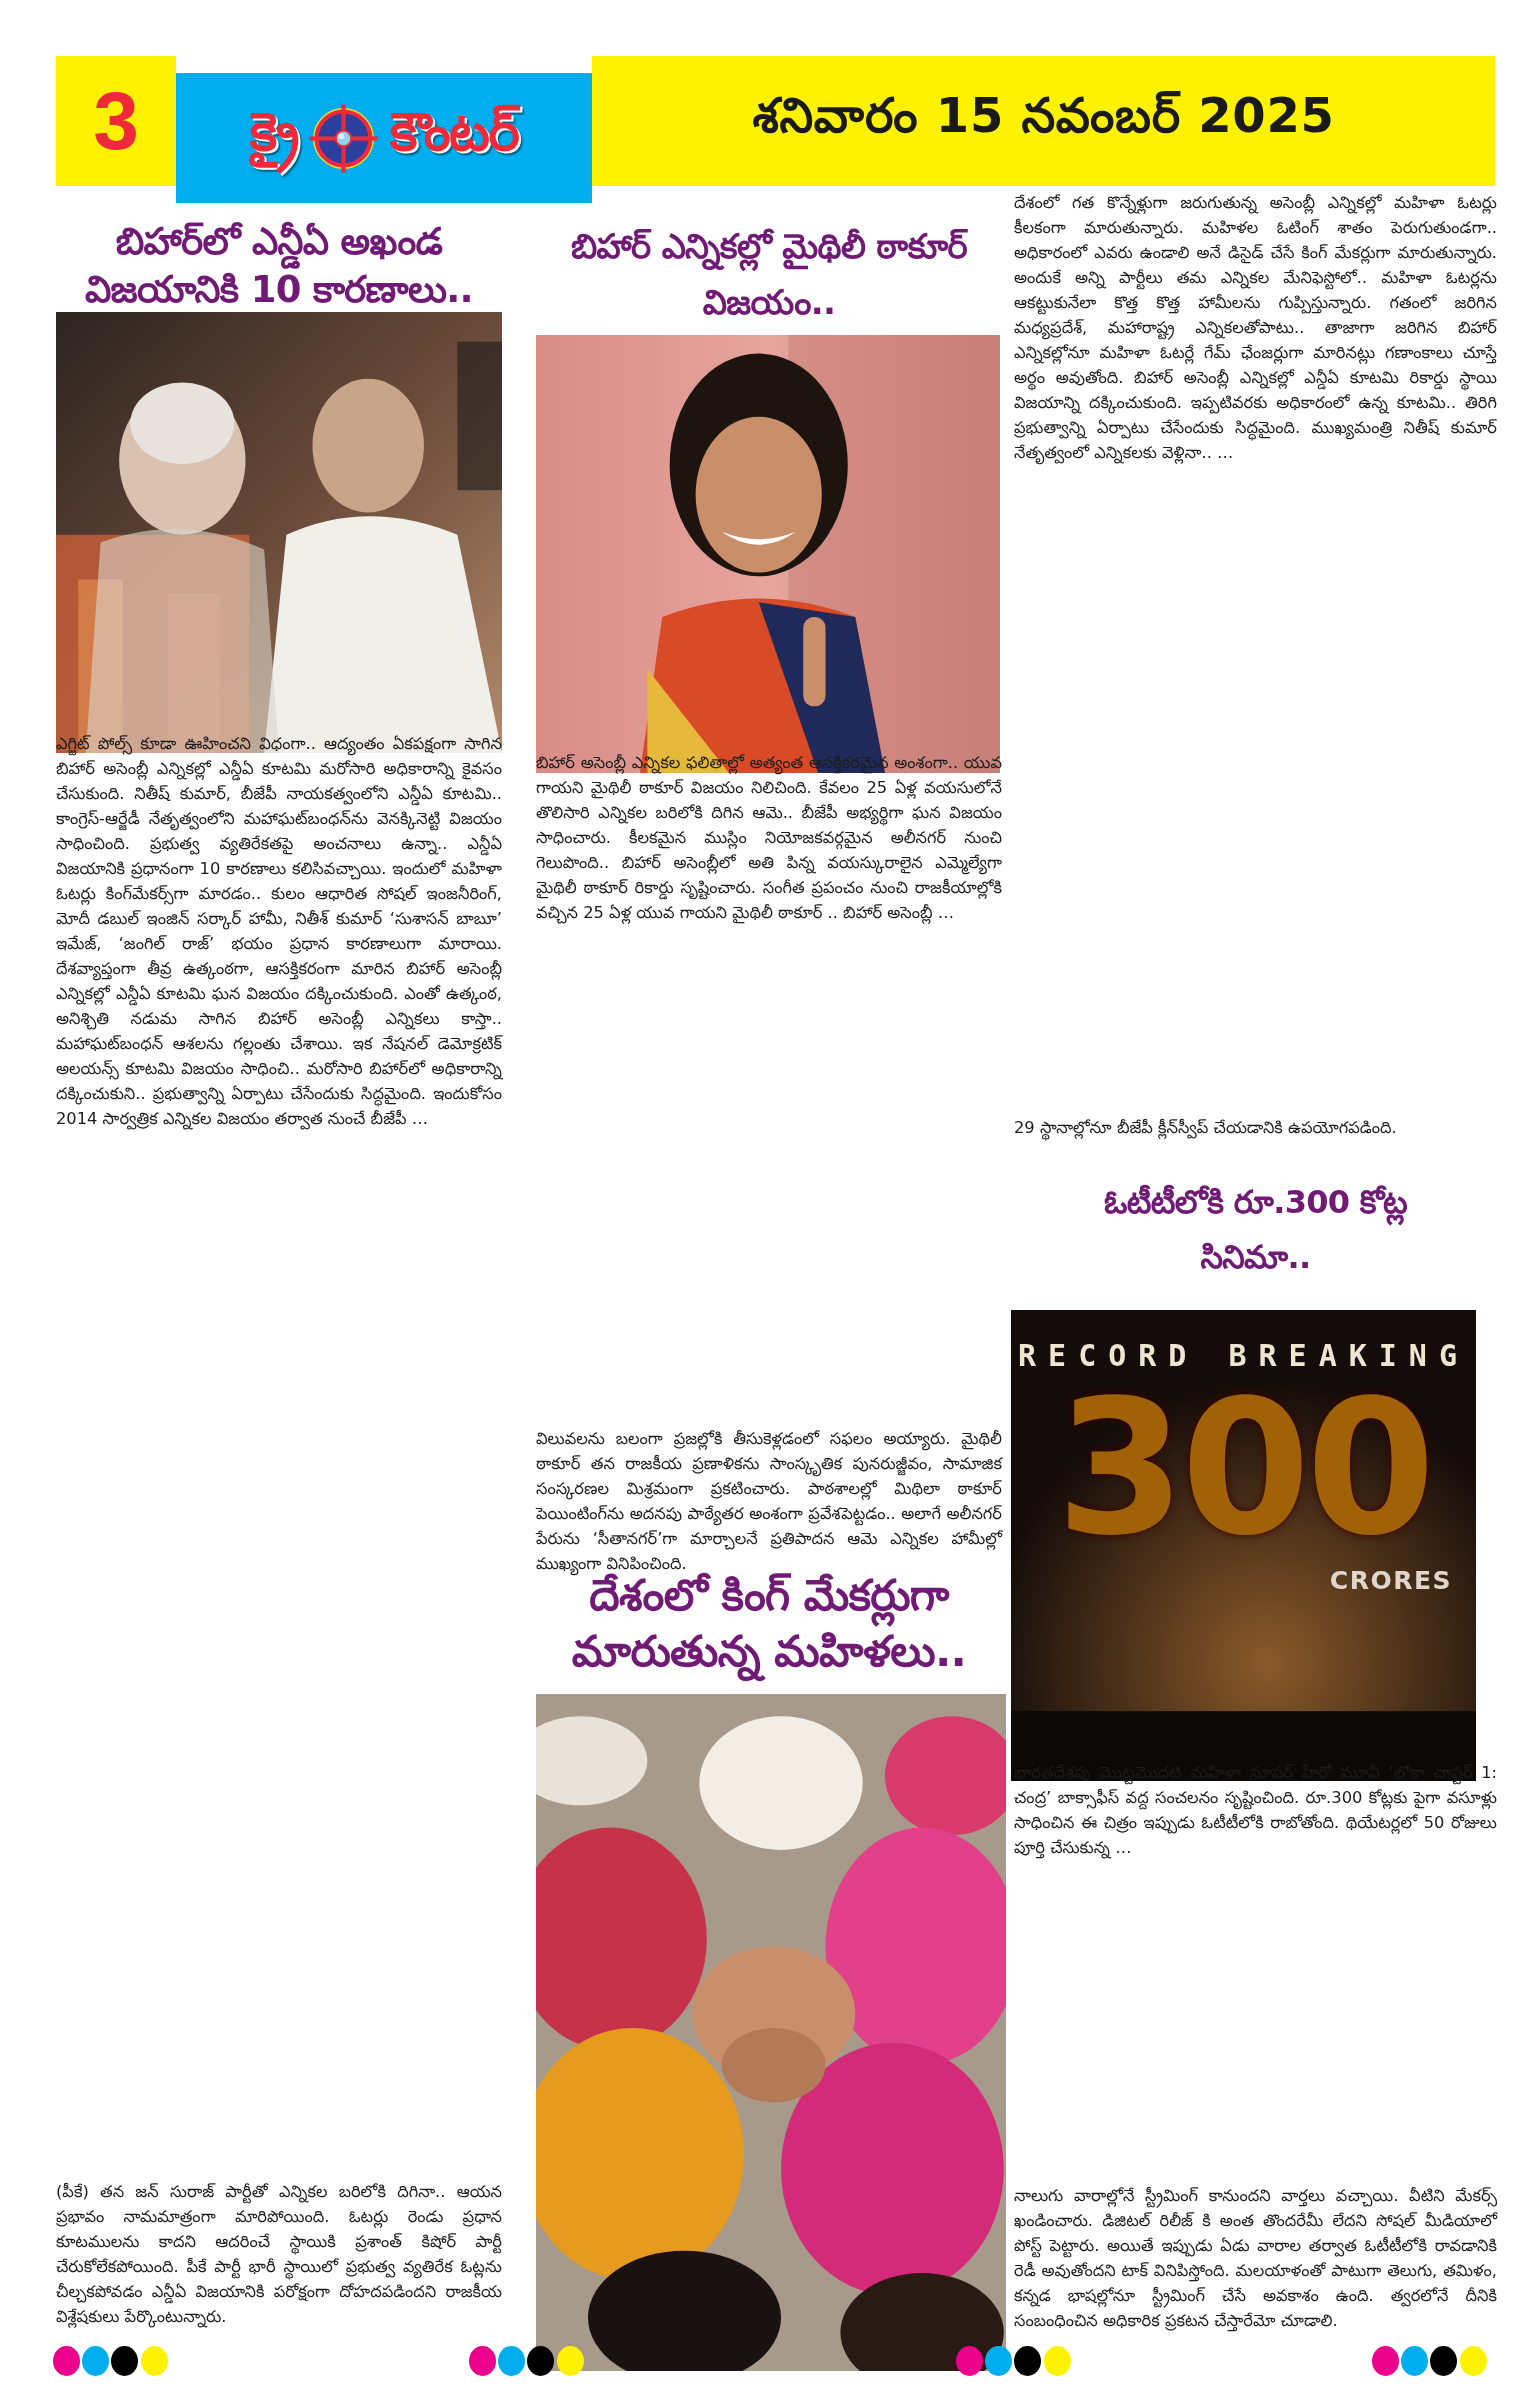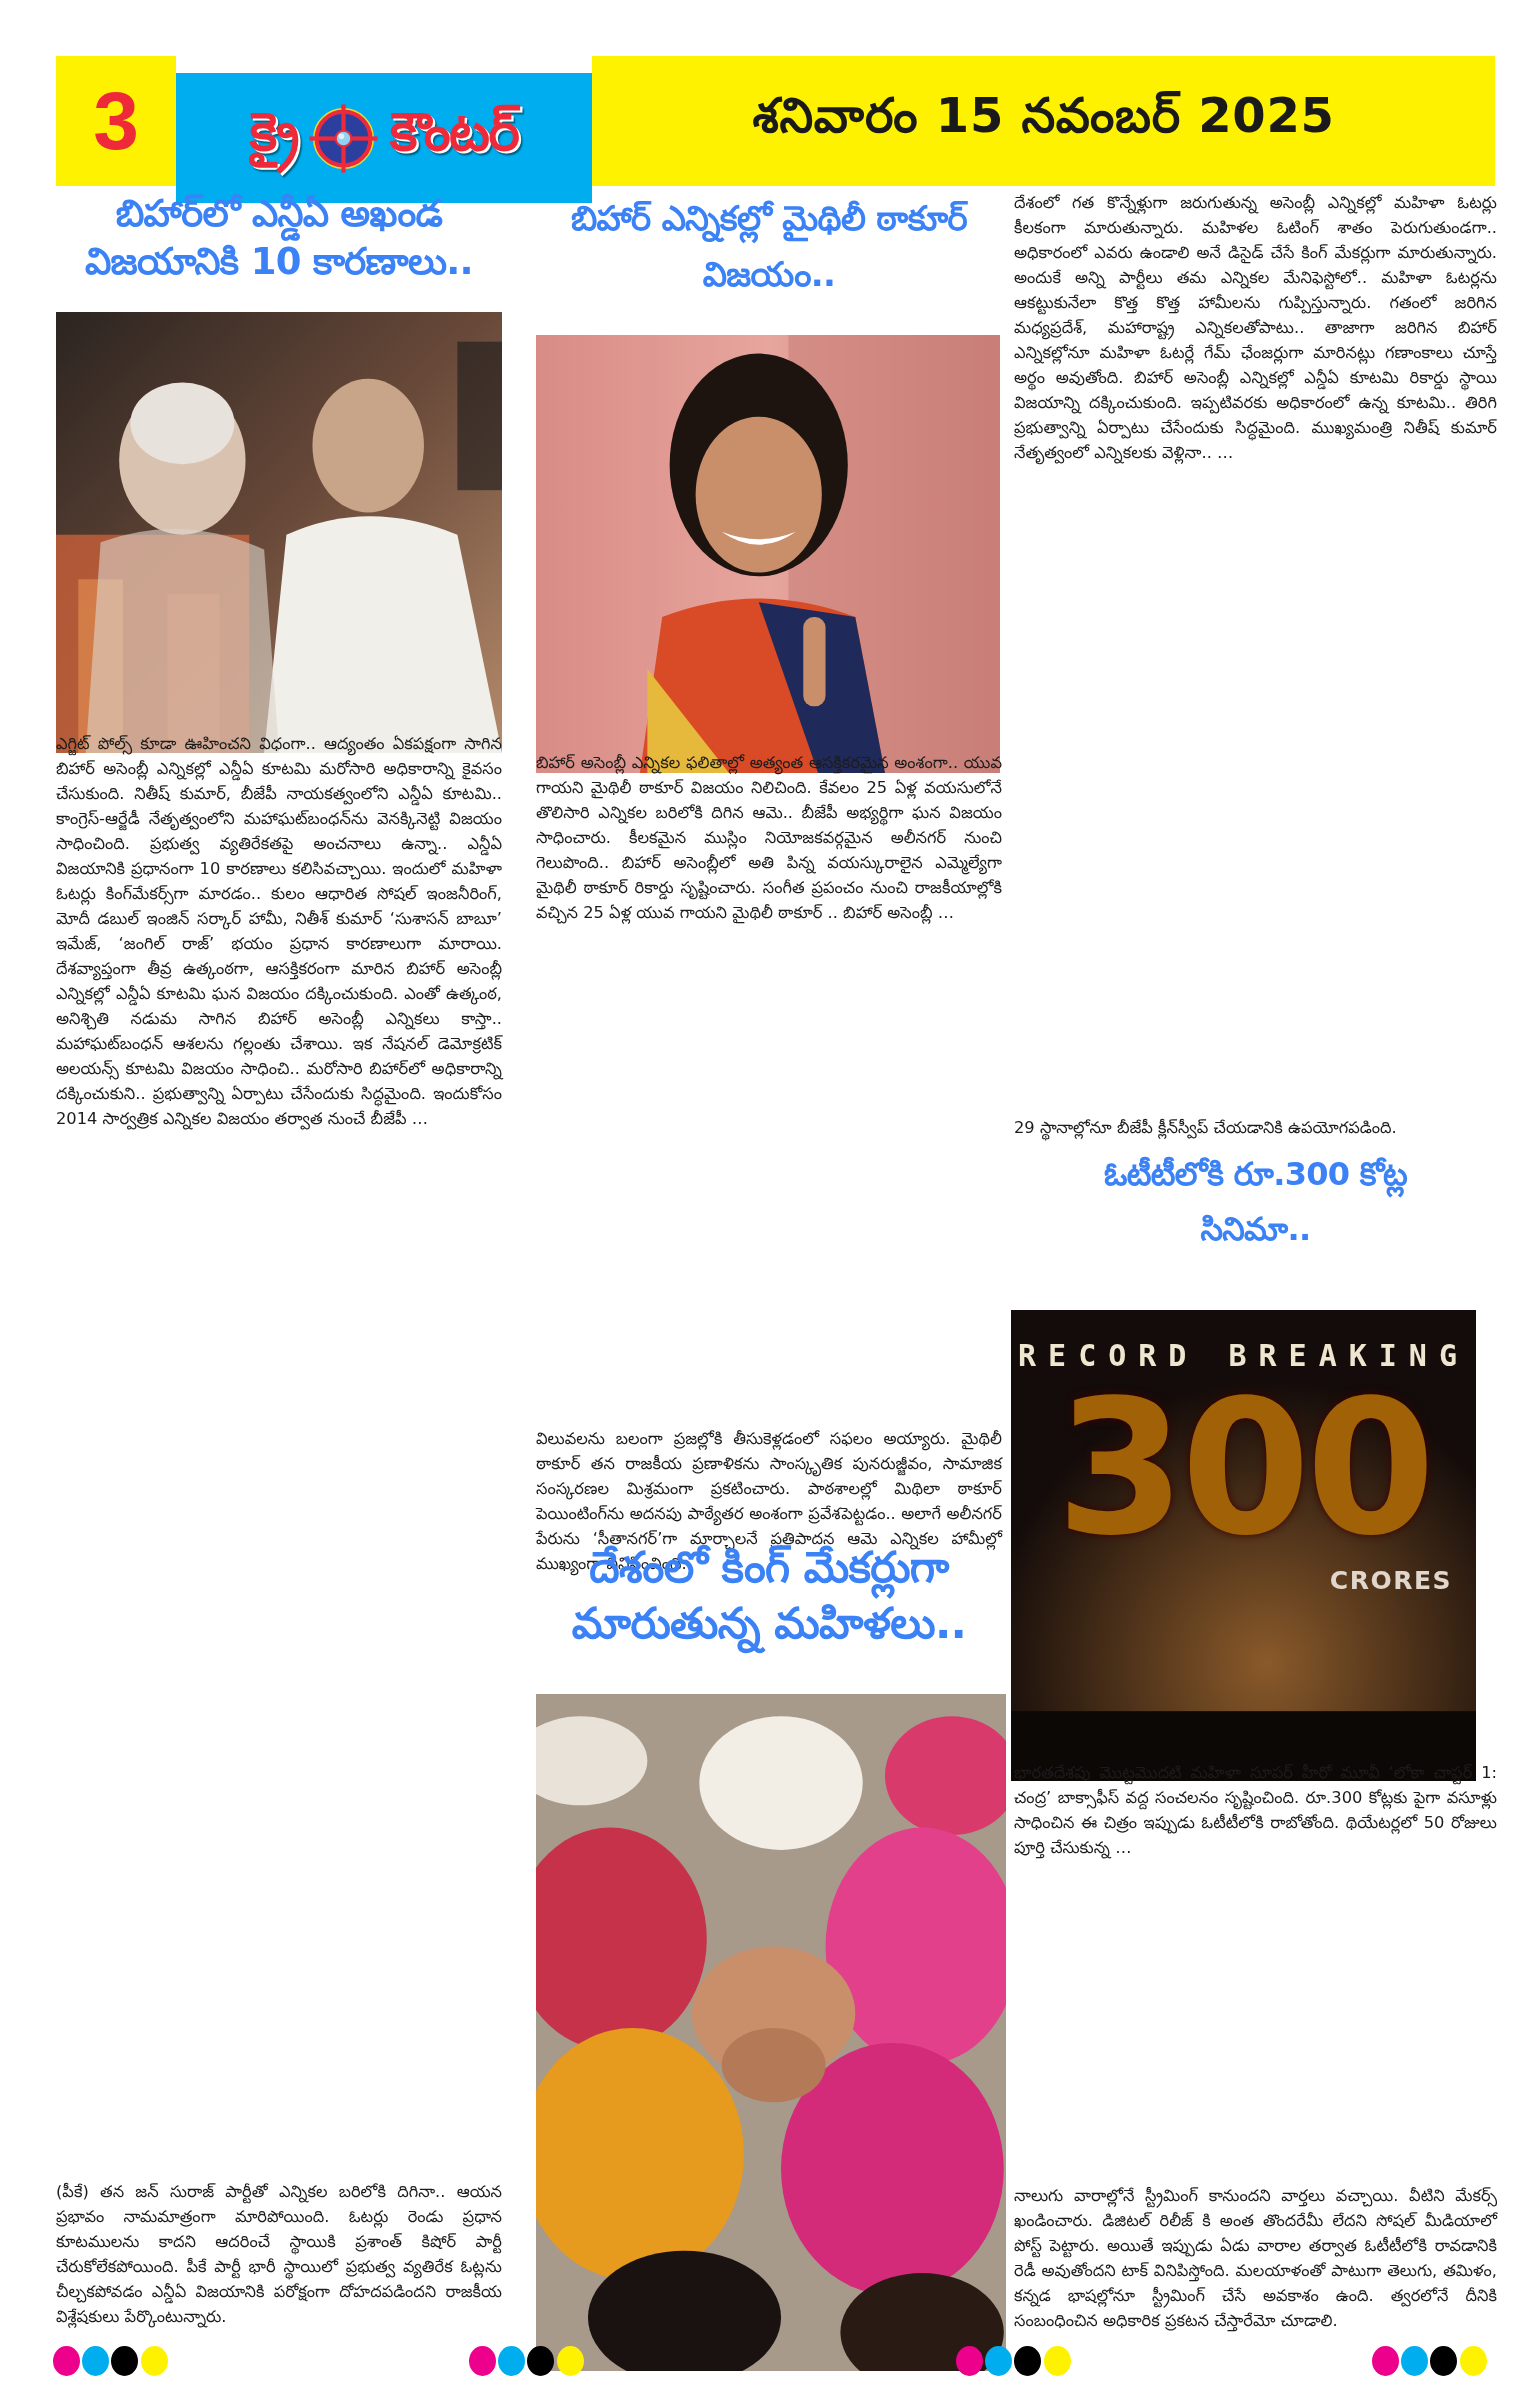--- a/index.html
+++ b/index.html
@@ -16,21 +16,21 @@
   .logo-target { width: 71px; height: 71px; position: relative; }
   .logo-target svg { width: 100%; height: 100%; display: block; }
   .date-box { flex: 1; height: 100%; background: #fff200; display: flex; align-items: center; justify-content: center; text-align: right; }
   .date-text { font-family: "DejaVu Sans", sans-serif; font-weight: 700; font-size: 48px; color: #1a1a1a; letter-spacing: 0.7px; }
 
   
   .col { position: absolute; top: 190px; }
   .col-1 { left: 56px;  width: 446px; }
   .col-2 { left: 536px; width: 466px; }
 
-  .headline { font-family: "DejaVu Sans", sans-serif; font-weight: 700; color: #3b82f6; text-align: center; letter-spacing: -0.7px; }
+  .headline { font-family: "DejaVu Sans", sans-serif; font-weight: 700; color: #701a75; text-align: center; letter-spacing: -0.7px; margin-top: 28px; }
   .hl-1 { font-size: 37px; line-height: 48px; padding: 0 3px; }
   .hl-2 { font-size: 34px; line-height: 56px; }
   .hl-3 { font-size: 43px; line-height: 56px; }
   .hl-4 { font-size: 32px; line-height: 55px; }
 
   .body-text { font-family: "DejaVu Sans", sans-serif; font-size: 16.3px; line-height: 25px; color: #1c1c1c; text-align: justify; hyphens: auto; }
 
   .photo { position: relative; overflow: hidden; margin-top: 25px; }
   .photo svg { width: 100%; height: 100%; display: block; }
 

